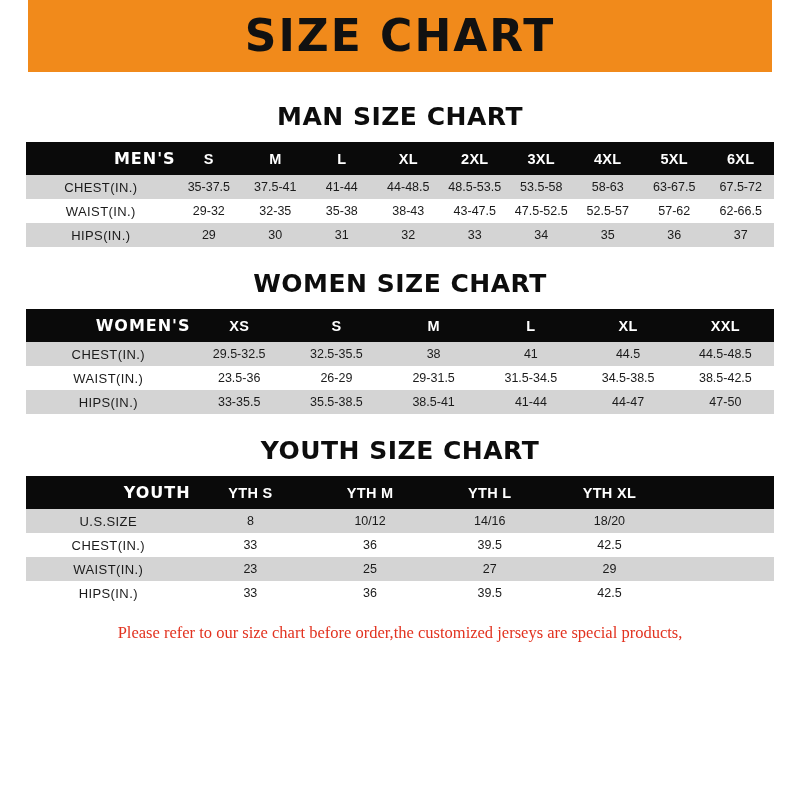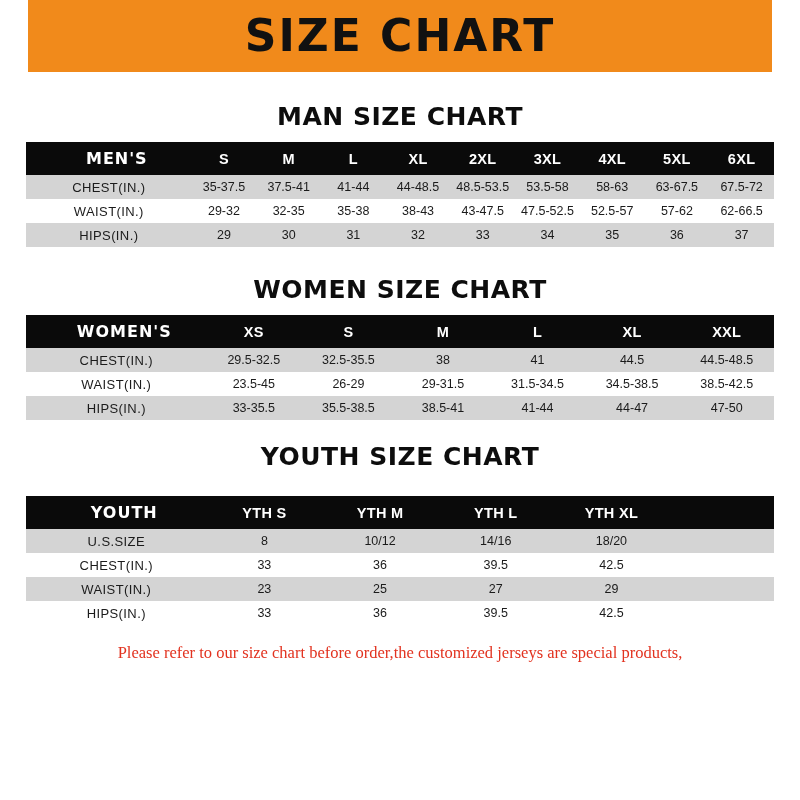--- a/index.html
+++ b/index.html
@@ -63,22 +63,22 @@
 
   .section-title {
     text-align: center;
     font-family: "DejaVu Sans", sans-serif;
     font-weight: bold;
     font-size: 25px;
     color: #0d0d0d;
     letter-spacing: 0.5px;
   }
   .t-man { margin-top: 30px; margin-bottom: 11px; }
-  .t-women { margin-top: 28px; margin-bottom: 11px; }
-  .t-youth { margin-top: 22px; margin-bottom: 25px; }
+  .t-women { margin-top: 22px; margin-bottom: 11px; }
+  .t-youth { margin-top: 22px; margin-bottom: 11px; }
 
   table.size-table {
     width: 100%;
     border-collapse: collapse;
     table-layout: fixed;
   }
   table.size-table th,
   table.size-table td {
     text-align: center;
     font-size: 12.5px;
@@ -96,22 +96,22 @@
   table.size-table thead th {
     color: #ffffff;
     font-weight: bold;
     height: 33px;
     font-size: 14.5px;
     letter-spacing: 0.3px;
   }
   table.size-table thead th.label-col {
     font-family: "DejaVu Sans", sans-serif;
     font-size: 16px;
-    text-align: center;
-    padding-left: 16px;
+    text-align: right;
+    padding-left: 0;
     letter-spacing: 1px;
   }
   
   table.size-table tbody tr.row-alt {
     background: #d4d4d4;
   }
   table.size-table tbody tr.row-plain {
     background: #ffffff;
   }
   table.size-table tbody td.label-col {
@@ -226,21 +226,21 @@
           <td class="label-col">CHEST(IN.)</td>
           <td>29.5-32.5</td>
           <td>32.5-35.5</td>
           <td>38</td>
           <td>41</td>
           <td>44.5</td>
           <td>44.5-48.5</td>
         </tr>
         <tr class="row-plain">
           <td class="label-col">WAIST(IN.)</td>
-          <td>23.5-45</td>
+          <td>23.5-36</td>
           <td>26-29</td>
           <td>29-31.5</td>
           <td>31.5-34.5</td>
           <td>34.5-38.5</td>
           <td>38.5-42.5</td>
         </tr>
         <tr class="row-alt">
           <td class="label-col">HIPS(IN.)</td>
           <td>33-35.5</td>
           <td>35.5-38.5</td>

